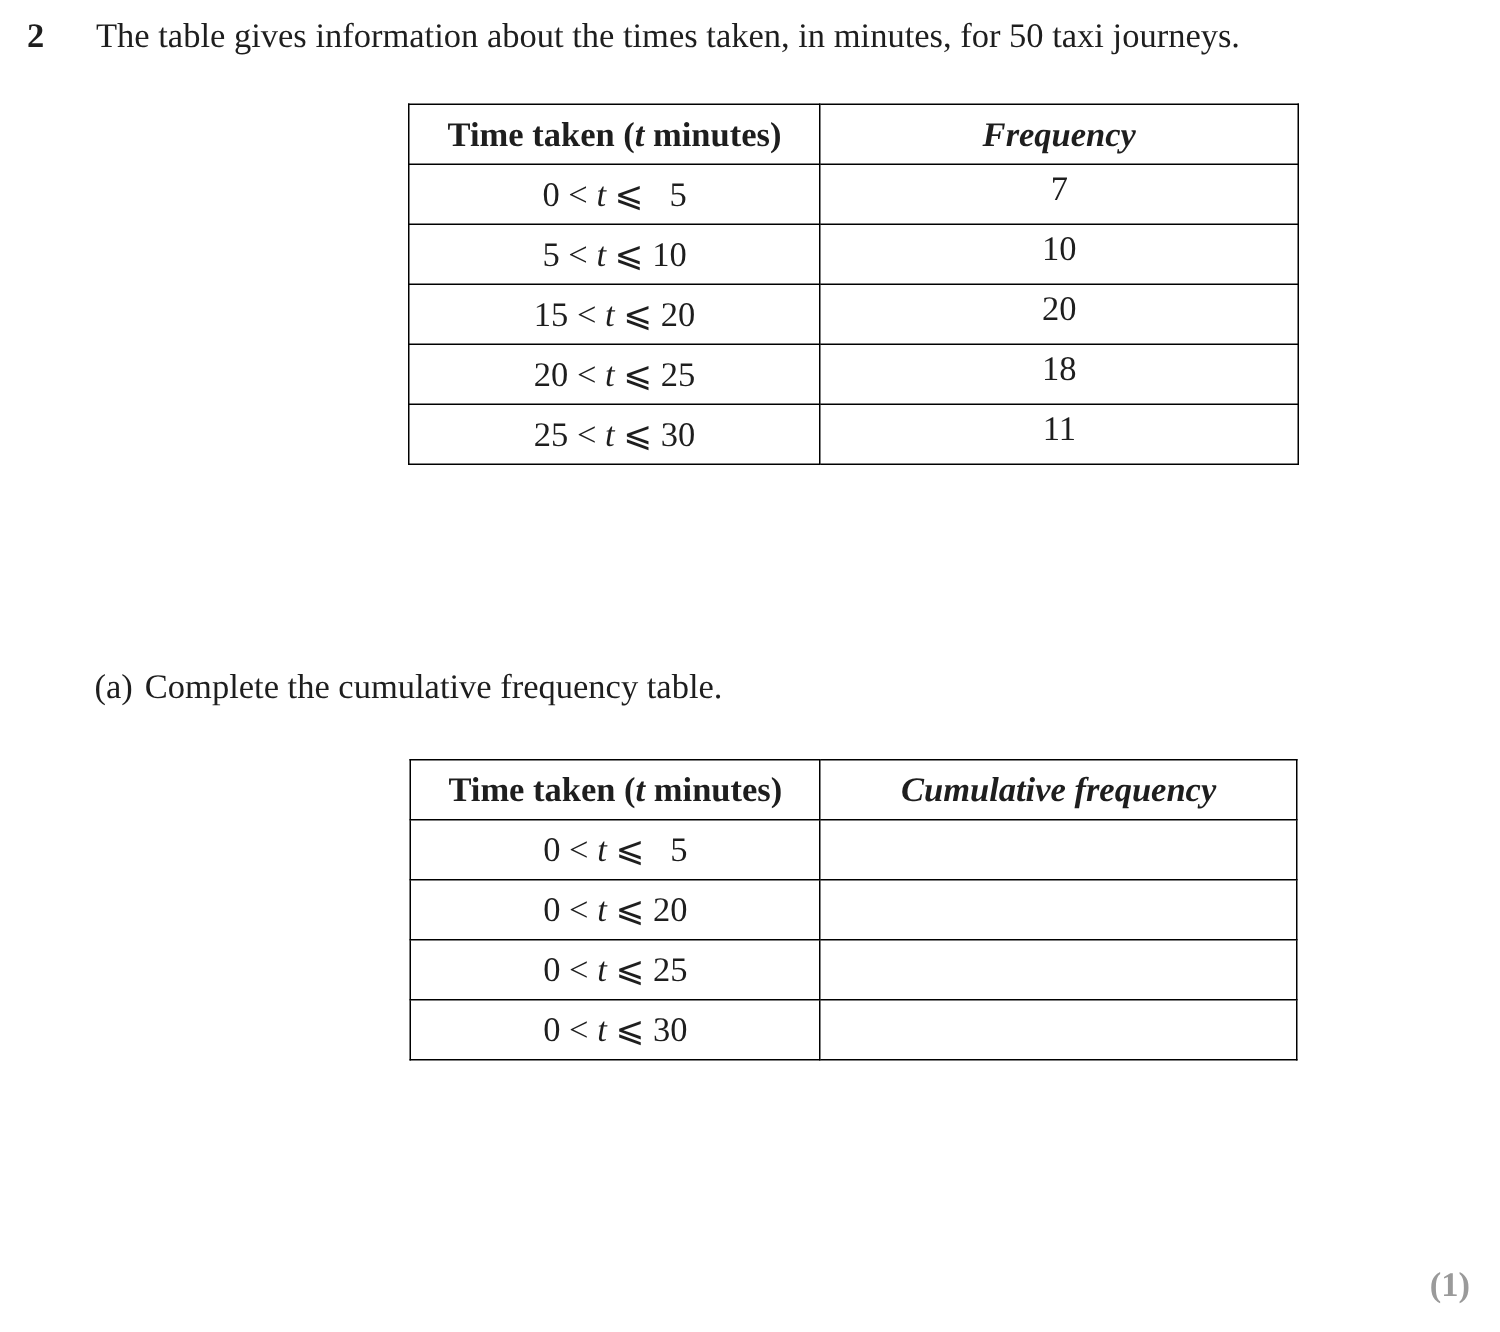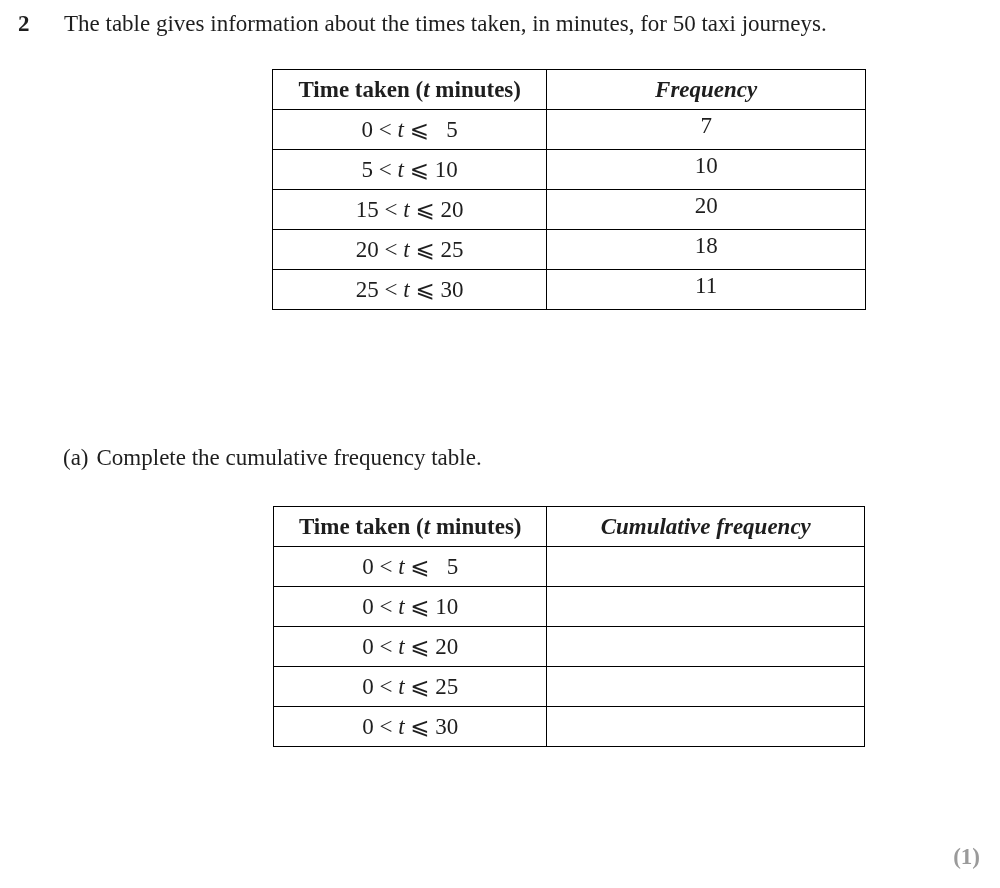--- a/index.html
+++ b/index.html
@@ -138,24 +138,20 @@
       <th class="col1"><span>Time taken (</span><i>t</i><span> minutes)</span></th>
       <th class="col2">Cumulative frequency</th>
     </tr>
   </thead>
   <tbody>
     <tr>
       <td><span class="ineq"><span>0</span><span> &lt; </span><i>t</i><span> ⩽ </span><span>  5</span></span></td>
       <td></td>
     </tr>
     <tr>
-      <td><span class="ineq"><span>0</span><span> &lt; </span><i>t</i><span> ⩽ </span><span>10</span></span></td>
-      <td></td>
-    </tr>
-    <tr>
       <td><span class="ineq"><span>0</span><span> &lt; </span><i>t</i><span> ⩽ </span><span>20</span></span></td>
       <td></td>
     </tr>
     <tr>
       <td><span class="ineq"><span>0</span><span> &lt; </span><i>t</i><span> ⩽ </span><span>25</span></span></td>
       <td></td>
     </tr>
     <tr>
       <td><span class="ineq"><span>0</span><span> &lt; </span><i>t</i><span> ⩽ </span><span>30</span></span></td>
       <td></td>

